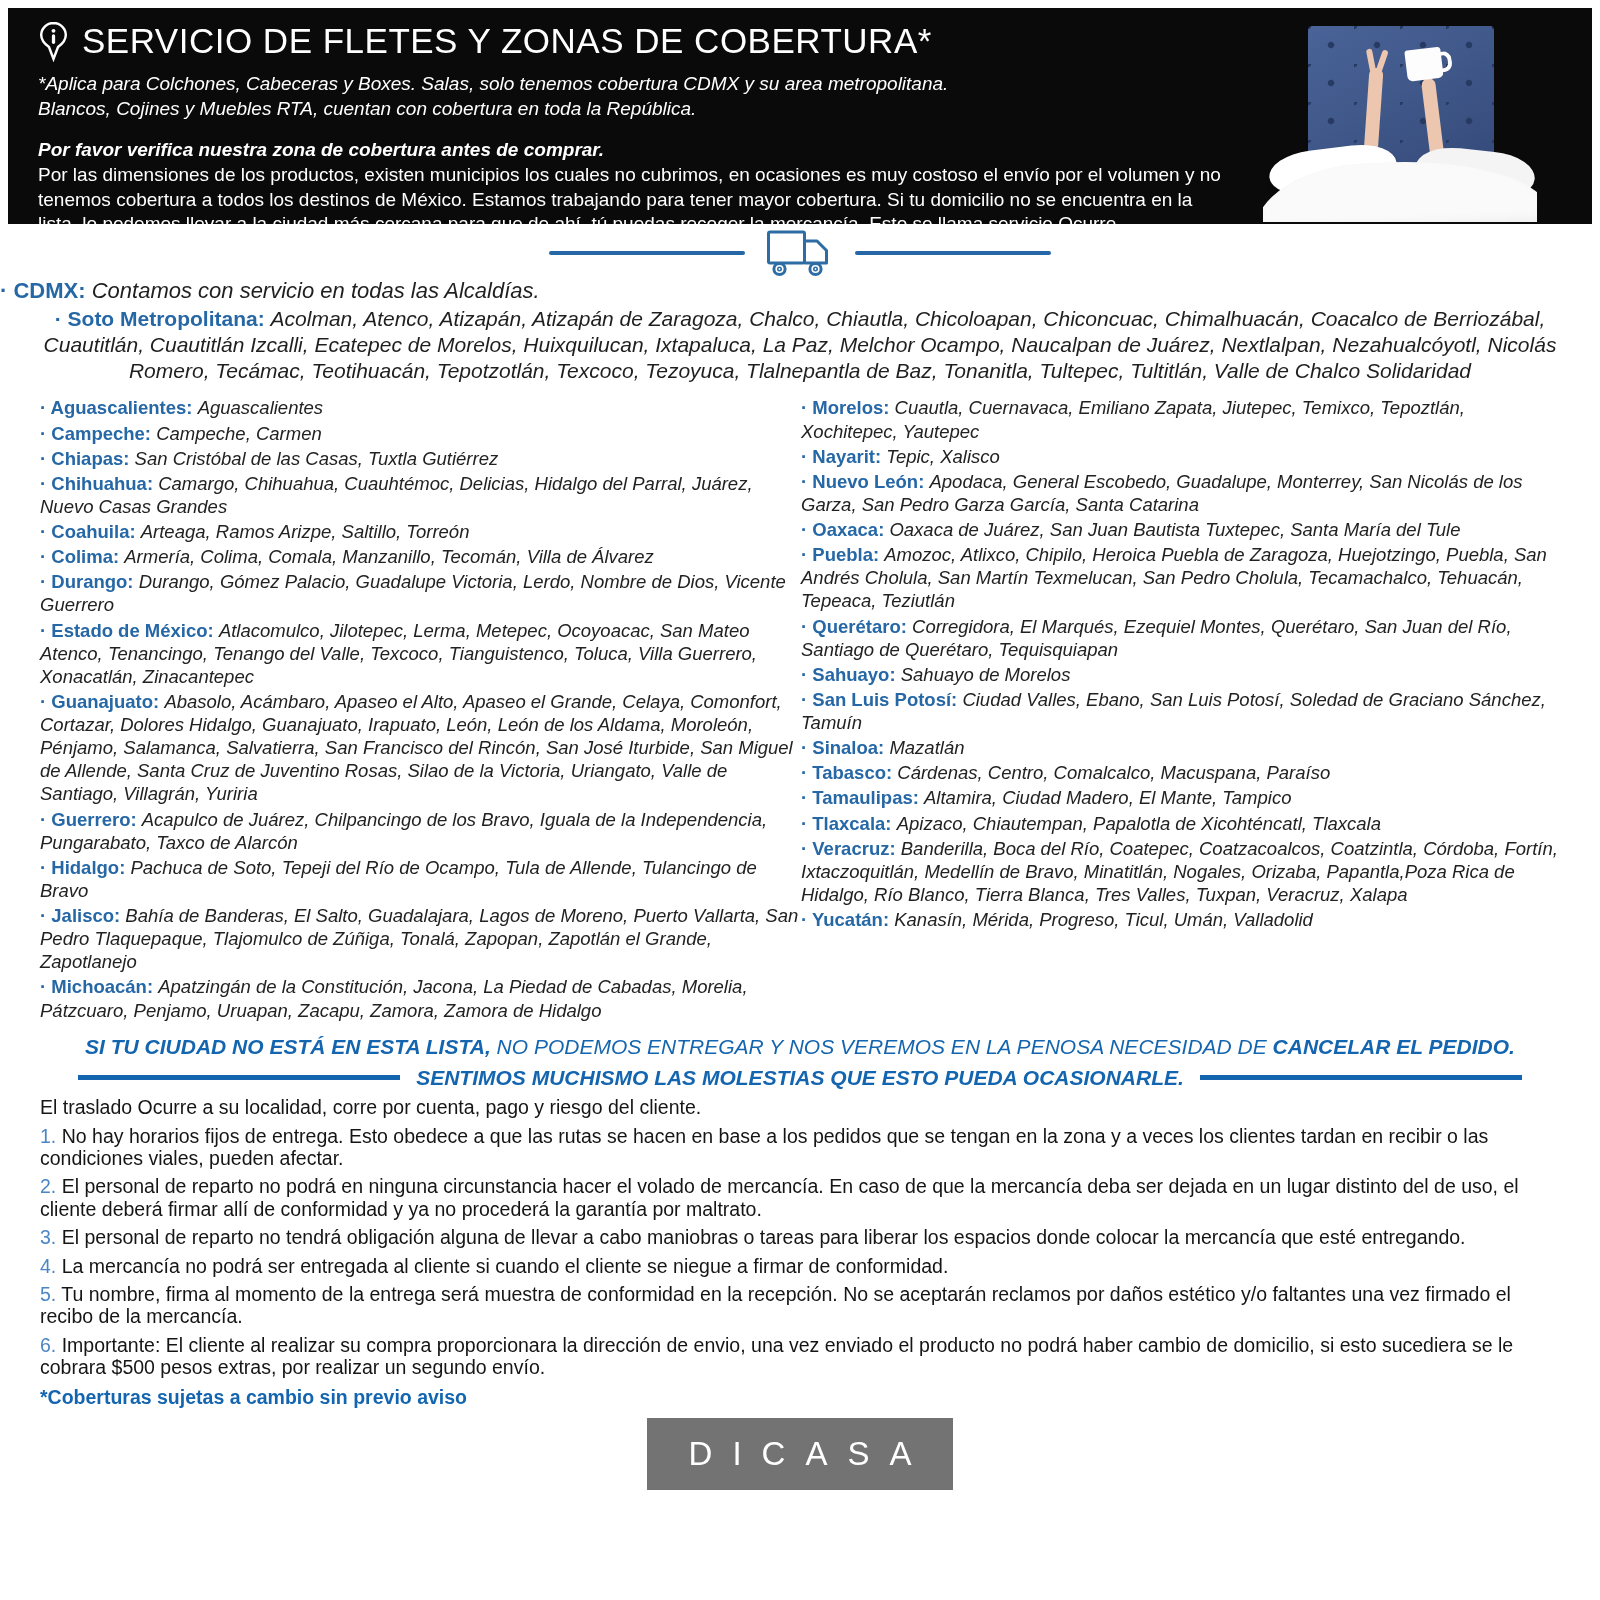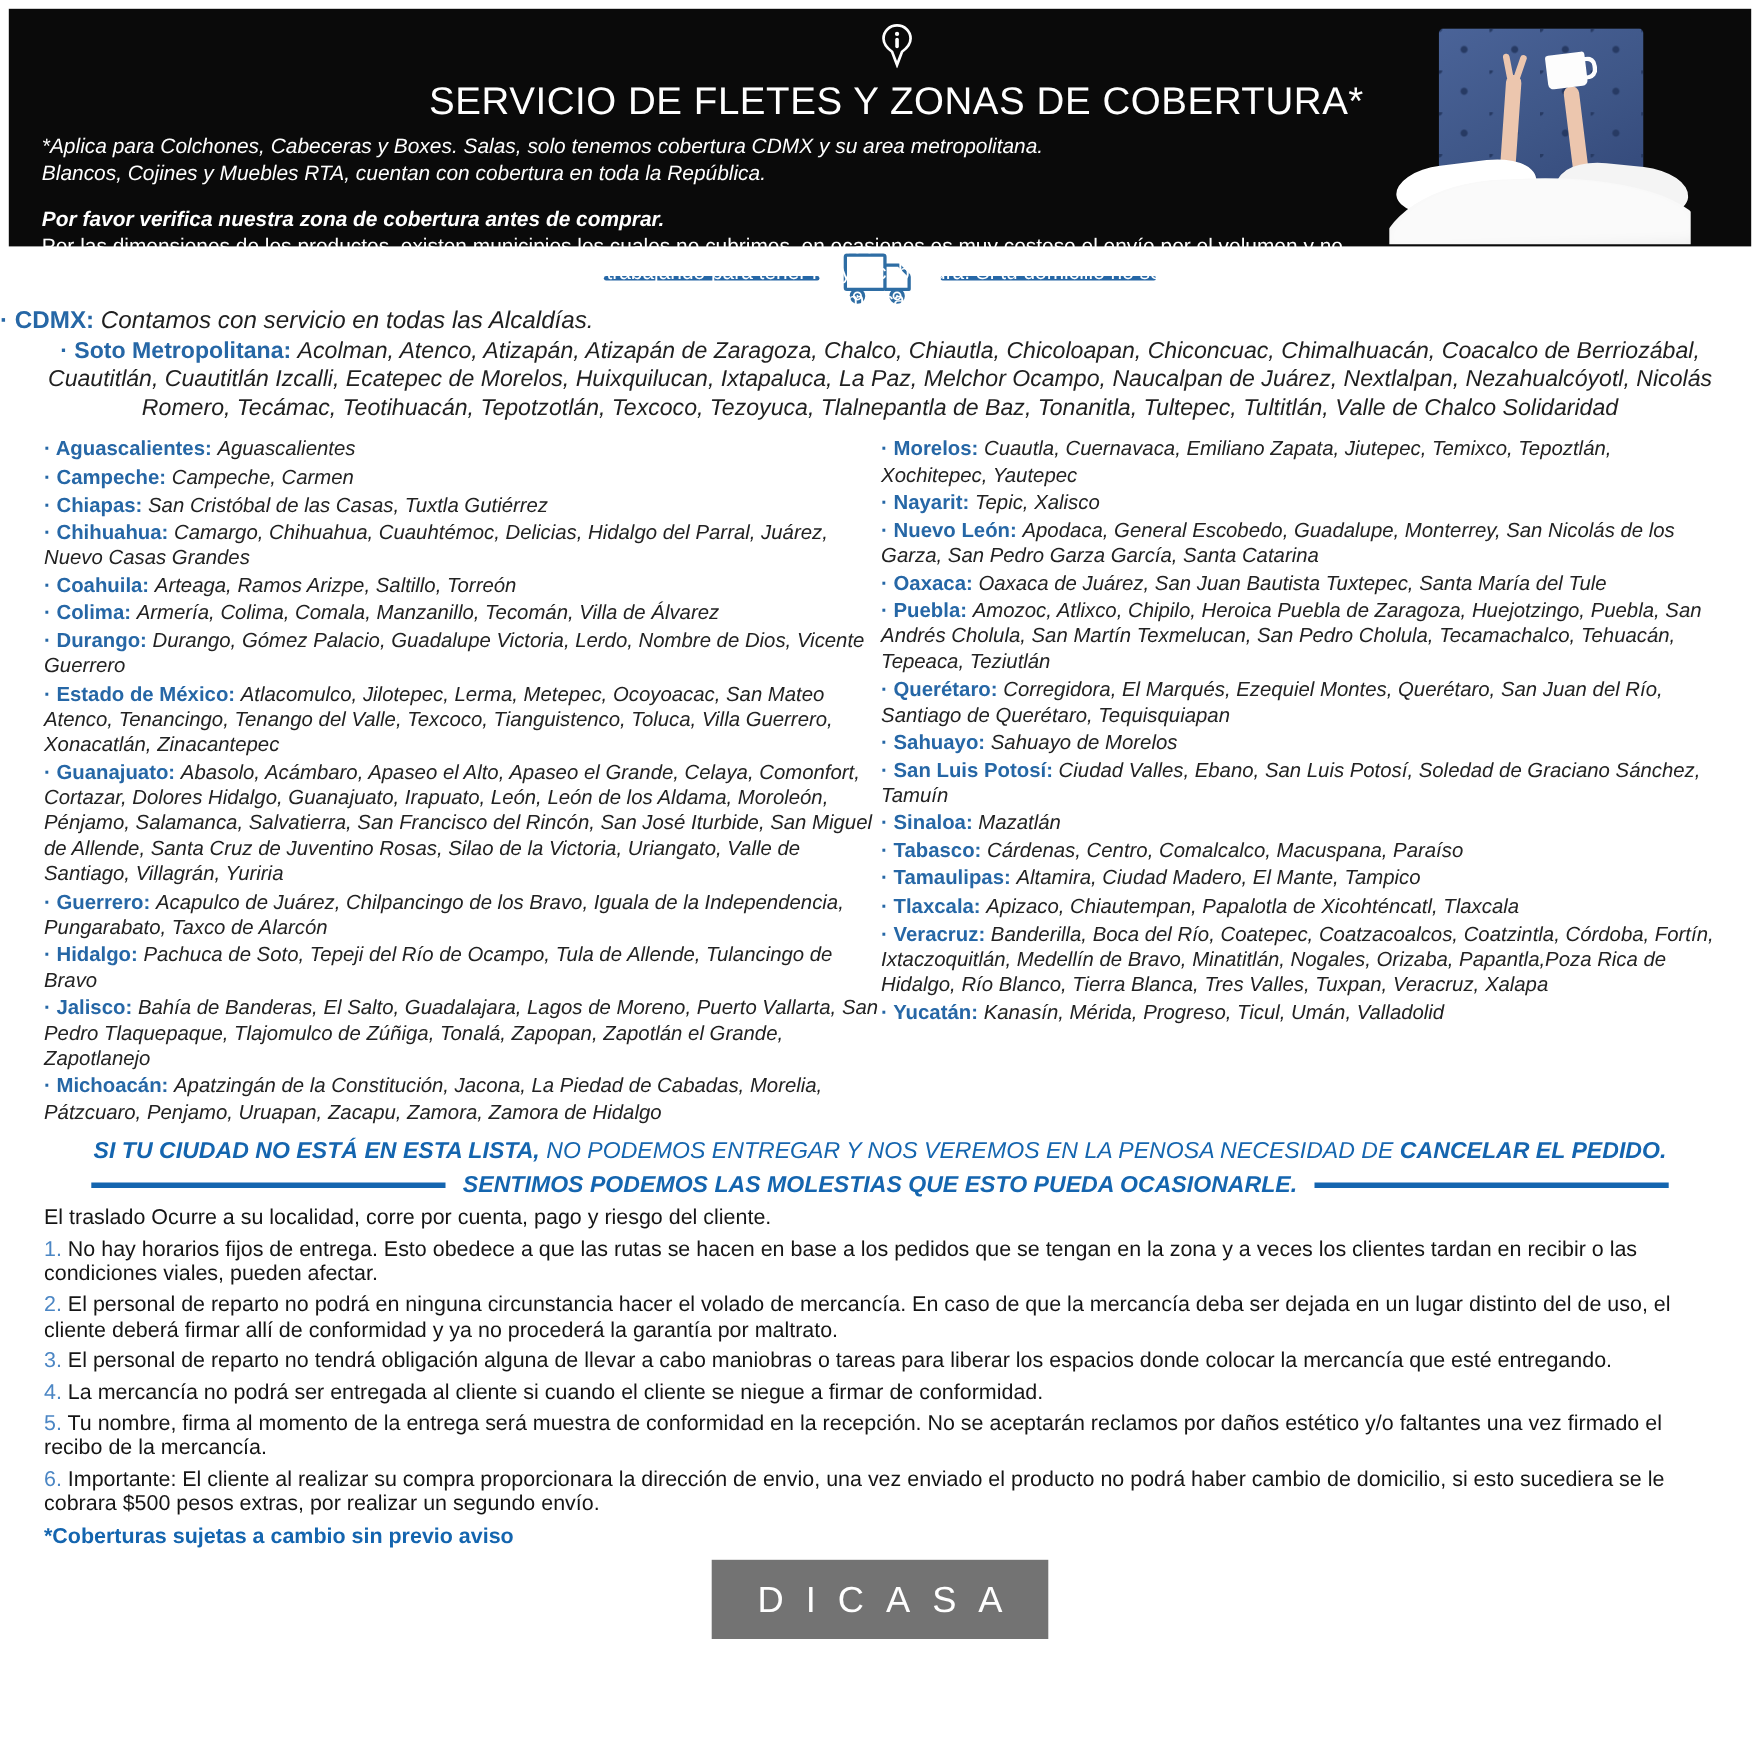--- a/index.html
+++ b/index.html
@@ -8,21 +8,21 @@
     font-family:"Liberation Sans", sans-serif;color:#222;
     -webkit-font-smoothing:antialiased;
   }
   
   .hero{
     position:relative;margin:8px 8px 0 8px;height:216px;box-sizing:border-box;
     background:var(--header_bg,#0a0a0a);color:#fff;padding:13px 0 0 30px;
   }
   .hero h1{
     margin:0;font-size:35px;font-weight:500;letter-spacing:.5px;
-    display:flex;align-items:center;gap:13px;line-height:1.05;flex-direction:column;
+    display:flex;align-items:center;gap:13px;line-height:1.05;
   }
   .hero-sub{font-style:italic;font-size:19px;line-height:1.32;margin-top:9px;white-space:pre-line;}
   .hero-verify{font-style:italic;font-weight:bold;font-size:19px;margin-top:17px;line-height:1.25;}
   .hero-body{font-size:19px;line-height:1.3;margin-top:1px;max-width:1195px;}
   
   .hero-photo{position:absolute;top:10px;right:55px;width:274px;height:204px;background:#0a0a0a;overflow:hidden;}
   .hb{
     position:absolute;left:45px;top:8px;width:186px;height:154px;border-radius:4px;
     background-color:var(--headboard_blue,#3f5787);
     background-image:
@@ -174,21 +174,21 @@
   </section>
 
   <section class="warning">
     <div class="w1">
       <span class="w-strong">SI TU CIUDAD NO ESTÁ EN ESTA LISTA,</span>
       <span class="w-mid">NO PODEMOS ENTREGAR Y NOS VEREMOS EN LA PENOSA NECESIDAD DE</span>
       <span class="w-strong">CANCELAR EL PEDIDO.</span>
     </div>
     <div class="w2">
       <span class="wbar"></span>
-      <span>SENTIMOS PODEMOS LAS MOLESTIAS QUE ESTO PUEDA OCASIONARLE.</span>
+      <span>SENTIMOS MUCHISMO LAS MOLESTIAS QUE ESTO PUEDA OCASIONARLE.</span>
       <span class="wbar"></span>
     </div>
   </section>
 
   <section class="notes">
     <p>El traslado Ocurre a su localidad, corre por cuenta, pago y riesgo del cliente.</p>
     <div id="notes-list">
         <p class="note-item"><span class="num">1. </span>No hay horarios fijos de entrega. Esto obedece a que las rutas se hacen en base a los pedidos que se tengan en la zona y a veces los clientes tardan en recibir o las condiciones viales, pueden afectar.</p>
         <p class="note-item"><span class="num">2. </span>El personal de reparto no podrá en ninguna circunstancia hacer el volado de mercancía. En caso de que la mercancía deba ser dejada en un lugar distinto del de uso, el cliente deberá firmar allí de conformidad y ya no procederá la garantía por maltrato.</p>
         <p class="note-item"><span class="num">3. </span>El personal de reparto no tendrá obligación alguna de llevar a cabo maniobras o tareas para liberar los espacios donde colocar la mercancía que esté entregando.</p>

